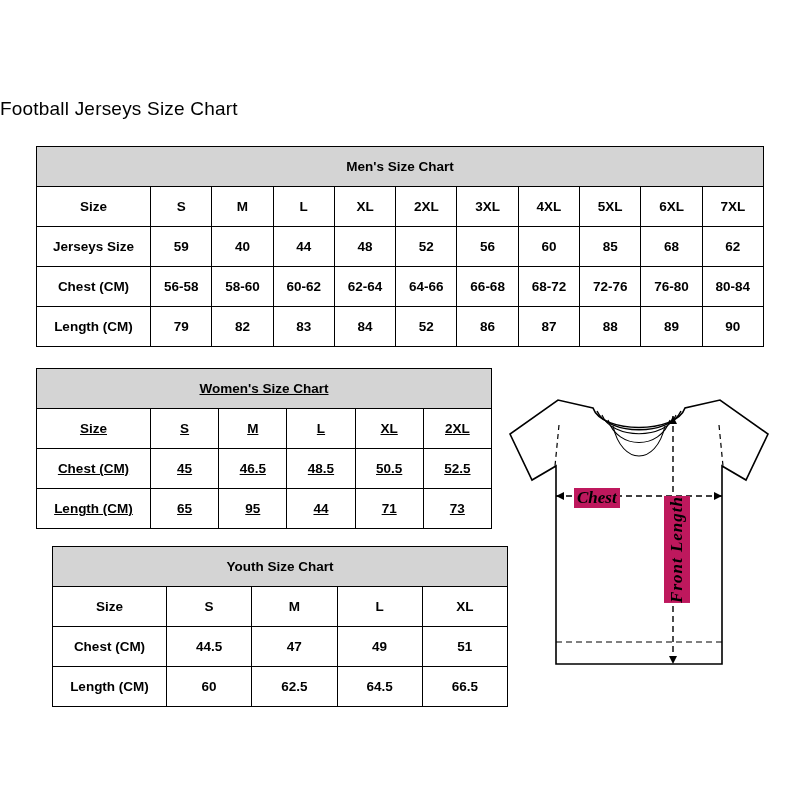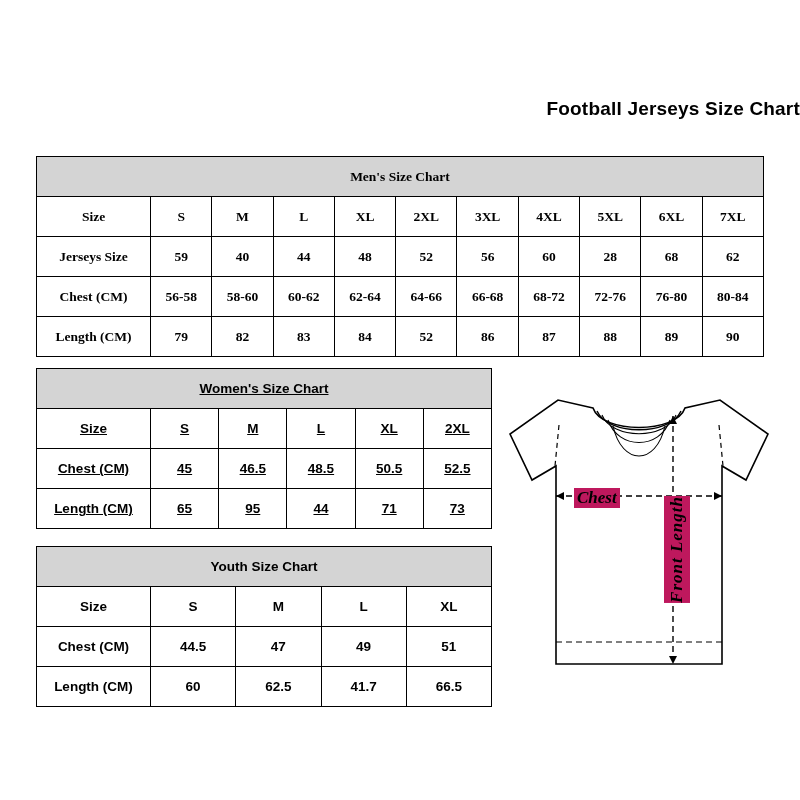--- a/index.html
+++ b/index.html
@@ -13,23 +13,23 @@
     font-family: "Liberation Sans", sans-serif;
     color: #000000;
     position: relative;
     overflow: hidden;
   }
   #page-title {
     position: absolute;
     top: 98px;
     left: 0;
     width: 800px;
-    text-align: right;
+    text-align: left;
     font-size: 19px;
-    font-weight: bold;
+    font-weight: normal;
     letter-spacing: 0.2px;
   }
   table.size-table {
     border-collapse: collapse;
     table-layout: fixed;
     background: #ffffff;
   }
   table.size-table th,
   table.size-table td {
     border: 1.6px solid #000000;
@@ -48,42 +48,41 @@
     height: 42px;
   }
   .row-label {
     font-size: 13px;
   }
 
   
   #mens-table-wrap {
     position: absolute;
     left: 36px;
-    top: 156px;
+    top: 146px;
     width: 708px;
-    font-family: Liberation Serif, serif;
   }
   #mens-table { width: 728px; }
   #mens-table col.label { width: 114px; }
 
   
   #womens-table-wrap {
     position: absolute;
     left: 36px;
     top: 368px;
     width: 456px;
     text-decoration: underline;
   }
   #womens-table { width: 456px; }
   #womens-table col.label { width: 114px; }
 
   
   #youth-table-wrap {
     position: absolute;
-    left: 36px;
+    left: 52px;
     top: 546px;
     width: 456px;
   }
   #youth-table { width: 456px; }
   #youth-table col.label { width: 114px; }
 
   
   #shirt-diagram {
     position: absolute;
     left: 498px;
@@ -155,21 +154,21 @@
       </tr>
       <tr>
         <td class="row-label">Jerseys Size</td>
         <td>59</td>
         <td>40</td>
         <td>44</td>
         <td>48</td>
         <td>52</td>
         <td>56</td>
         <td>60</td>
-        <td>28</td>
+        <td>85</td>
         <td>68</td>
         <td>62</td>
       </tr>
       <tr>
         <td class="row-label">Chest (CM)</td>
         <td>56-58</td>
         <td>58-60</td>
         <td>60-62</td>
         <td>62-64</td>
         <td>64-66</td>
@@ -262,21 +261,21 @@
         <td class="row-label">Chest (CM)</td>
         <td>44.5</td>
         <td>47</td>
         <td>49</td>
         <td>51</td>
       </tr>
       <tr>
         <td class="row-label">Length (CM)</td>
         <td>60</td>
         <td>62.5</td>
-        <td>41.7</td>
+        <td>64.5</td>
         <td>66.5</td>
       </tr>
     </tbody>
   </table>
 </div>
 
 <div id="shirt-diagram">
   <svg width="282" height="300" viewBox="0 0 282 300">
 
     <path d="M 95 16

